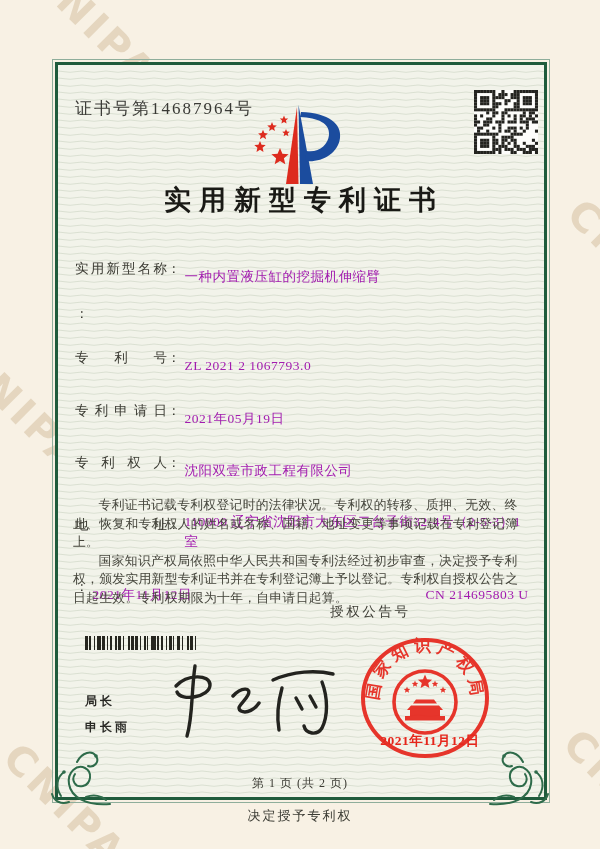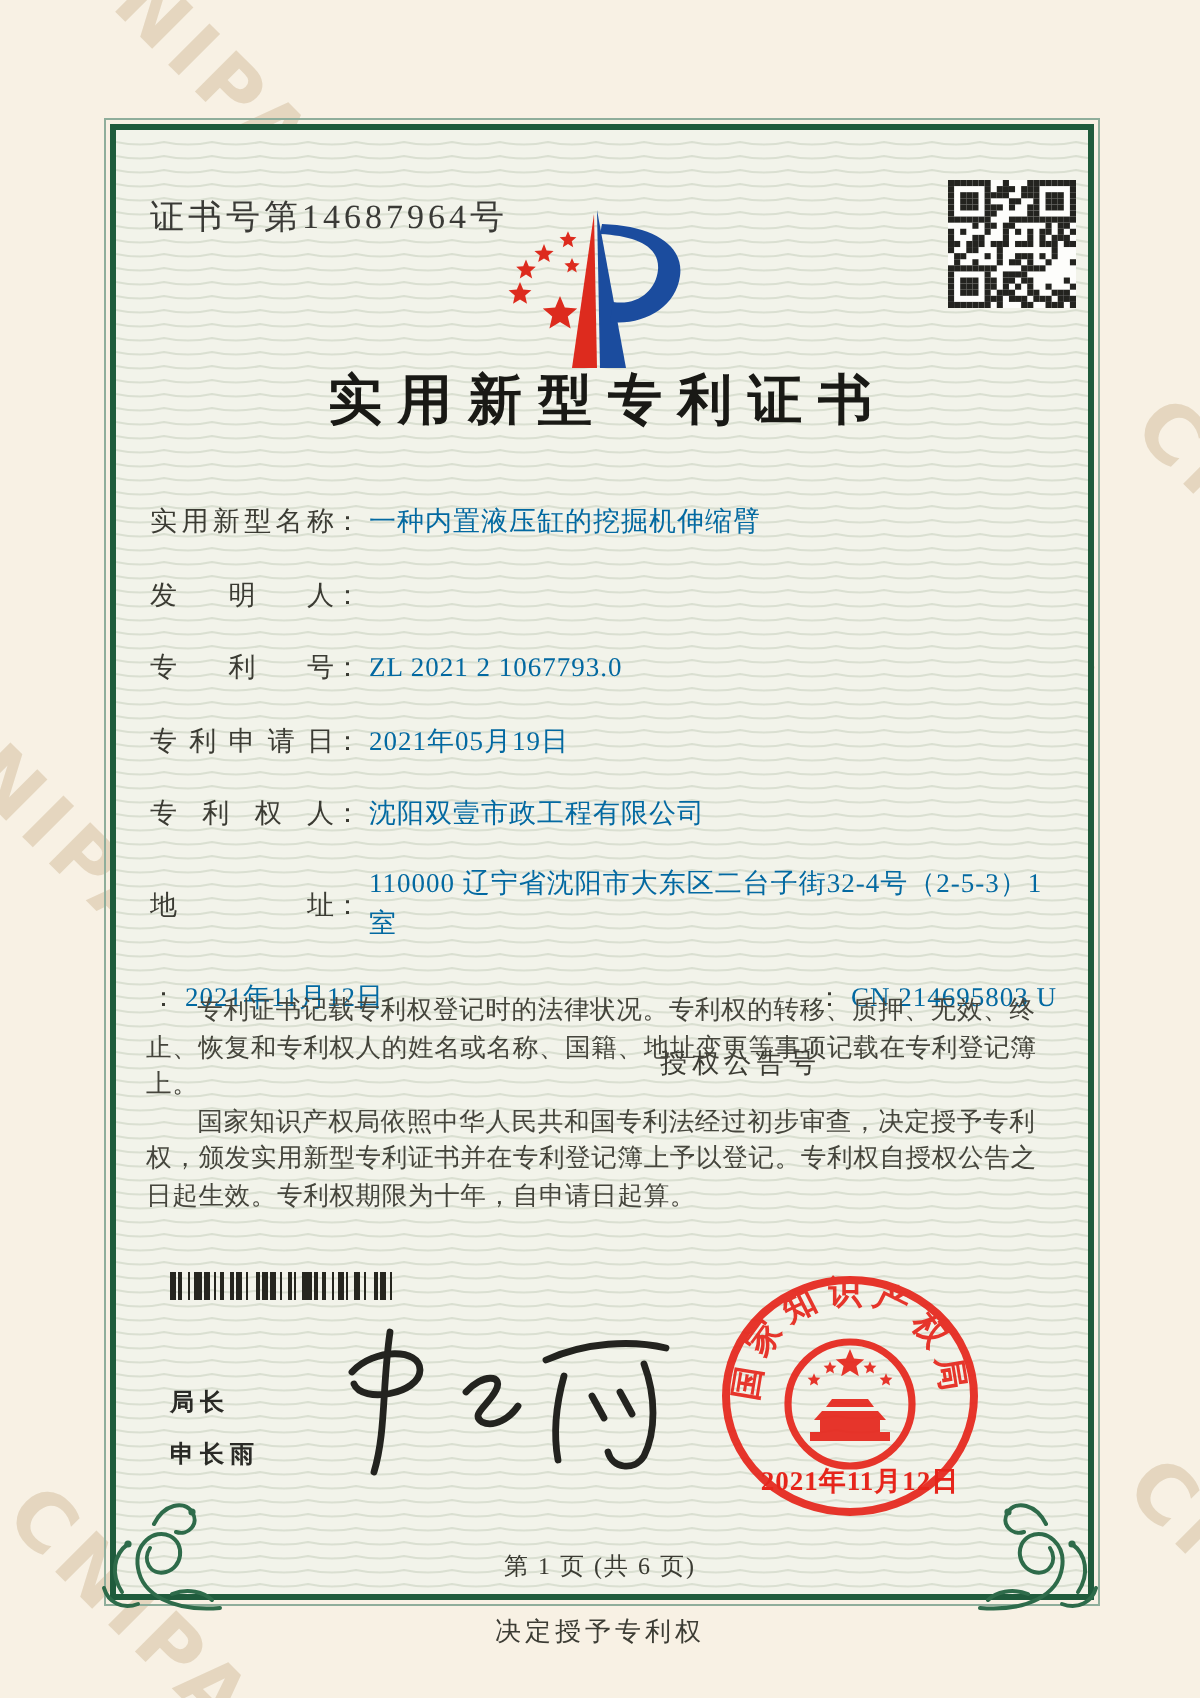--- a/index.html
+++ b/index.html
@@ -32,21 +32,21 @@
   .logo{position:absolute;left:250px;top:90px;width:100px;height:100px;}
   .qr{position:absolute;left:474px;top:90px;width:64px;height:64px;background:#fdfdfb;}
   .title{
     position:absolute;left:0;right:0;top:182px;text-align:center;
     font-size:27px;font-weight:bold;letter-spacing:8px;text-indent:8px;color:#191915;
   }
   .fields{position:absolute;left:75px;top:249px;width:458px;font-size:13.5px;}
   .frow{position:relative;display:flex;align-items:center;margin-bottom:13.5px;line-height:23px;}
   .lbl{display:inline-block;width:92px;text-align:justify;text-align-last:justify;flex:0 0 92px;color:#3b3b33;}
   .colon{flex:0 0 auto;}
-  .val{margin-left:4px;letter-spacing:0.5px;color:#0369a1;}
+  .val{margin-left:4px;letter-spacing:0.5px;color:#a21caf;margin-top:16px;}
   .val.addr{width:352px;line-height:1.55;}
   .pair2{position:absolute;left:255px;top:0;display:flex;align-items:flex-start;}
   .pair2 .lbl{width:78px;flex-basis:78px;margin-top:33px;}
   .paras{
     position:absolute;left:73px;top:496px;width:458px;
     font-size:12.8px;line-height:18.6px;color:#45453c;letter-spacing:0.3px;
   }
   .paras p{margin:0;text-indent:2em;}
   .barcode{position:absolute;left:85px;top:636px;width:154px;height:14px;display:flex;align-items:stretch;}
   .barcode div{height:100%;}
@@ -371,21 +371,20 @@
 
     <div class="title">实用新型专利证书</div>
 
     <div class="fields">
       <div class="frow">
         <span class="lbl">实用新型名称</span>
           <span class="colon">：</span>
         <span class="val">一种内置液压缸的挖掘机伸缩臂</span>
       </div>
       <div class="frow">
-        <span class="lbl">发明人</span>
           <span class="colon">：</span>
       </div>
       <div class="frow">
         <span class="lbl">专利号</span>
           <span class="colon">：</span>
         <span class="val">ZL 2021 2 1067793.0</span>
       </div>
       <div class="frow">
         <span class="lbl">专利申请日</span>
           <span class="colon">：</span>
@@ -506,17 +505,17 @@
         <rect x="-20" y="14" width="40" height="4.5"></rect>
       <polygon points="0.0,-27.5 2.0,-22.7 7.1,-22.3 3.2,-19.0 4.4,-13.9 0.0,-16.6 -4.4,-13.9 -3.2,-19.0 -7.1,-22.3 -2.0,-22.7"></polygon>
           <polygon points="-18.0,-15.4 -17.1,-13.2 -14.8,-13.1 -16.5,-11.5 -16.0,-9.2 -18.0,-10.5 -20.0,-9.2 -19.5,-11.5 -21.2,-13.1 -18.9,-13.2"></polygon>
           <polygon points="-10.0,-21.4 -9.1,-19.2 -6.8,-19.1 -8.5,-17.5 -8.0,-15.2 -10.0,-16.5 -12.0,-15.2 -11.5,-17.5 -13.2,-19.1 -10.9,-19.2"></polygon>
           <polygon points="10.0,-21.4 10.9,-19.2 13.2,-19.1 11.5,-17.5 12.0,-15.2 10.0,-16.5 8.0,-15.2 8.5,-17.5 6.8,-19.1 9.1,-19.2"></polygon>
           <polygon points="18.0,-15.4 18.9,-13.2 21.2,-13.1 19.5,-11.5 20.0,-9.2 18.0,-10.5 16.0,-9.2 16.5,-11.5 14.8,-13.1 17.1,-13.2"></polygon>
         </g>
     </svg>
     <div class="sealdate">2021年11月12日</div>
 
-    <div class="pageinfo">第 1 页 (共 6 页)</div>
+    <div class="pageinfo">第 1 页 (共 2 页)</div>
     <div class="footnote">决定授予专利权</div>
 
   </div>
 </div>
 
 </body></html>

